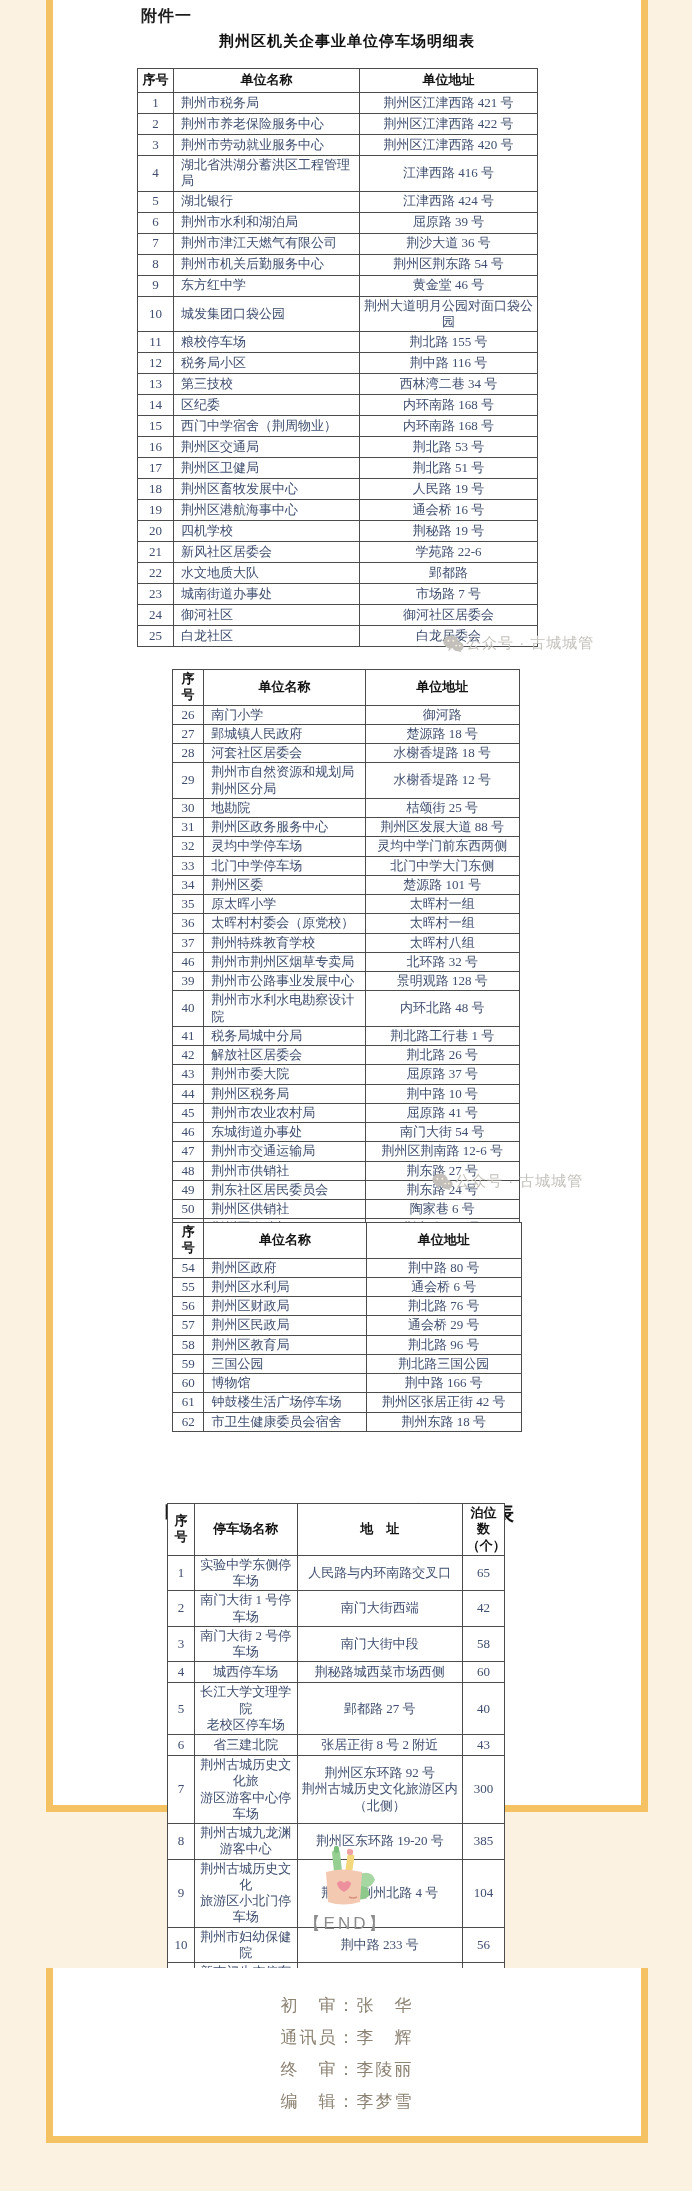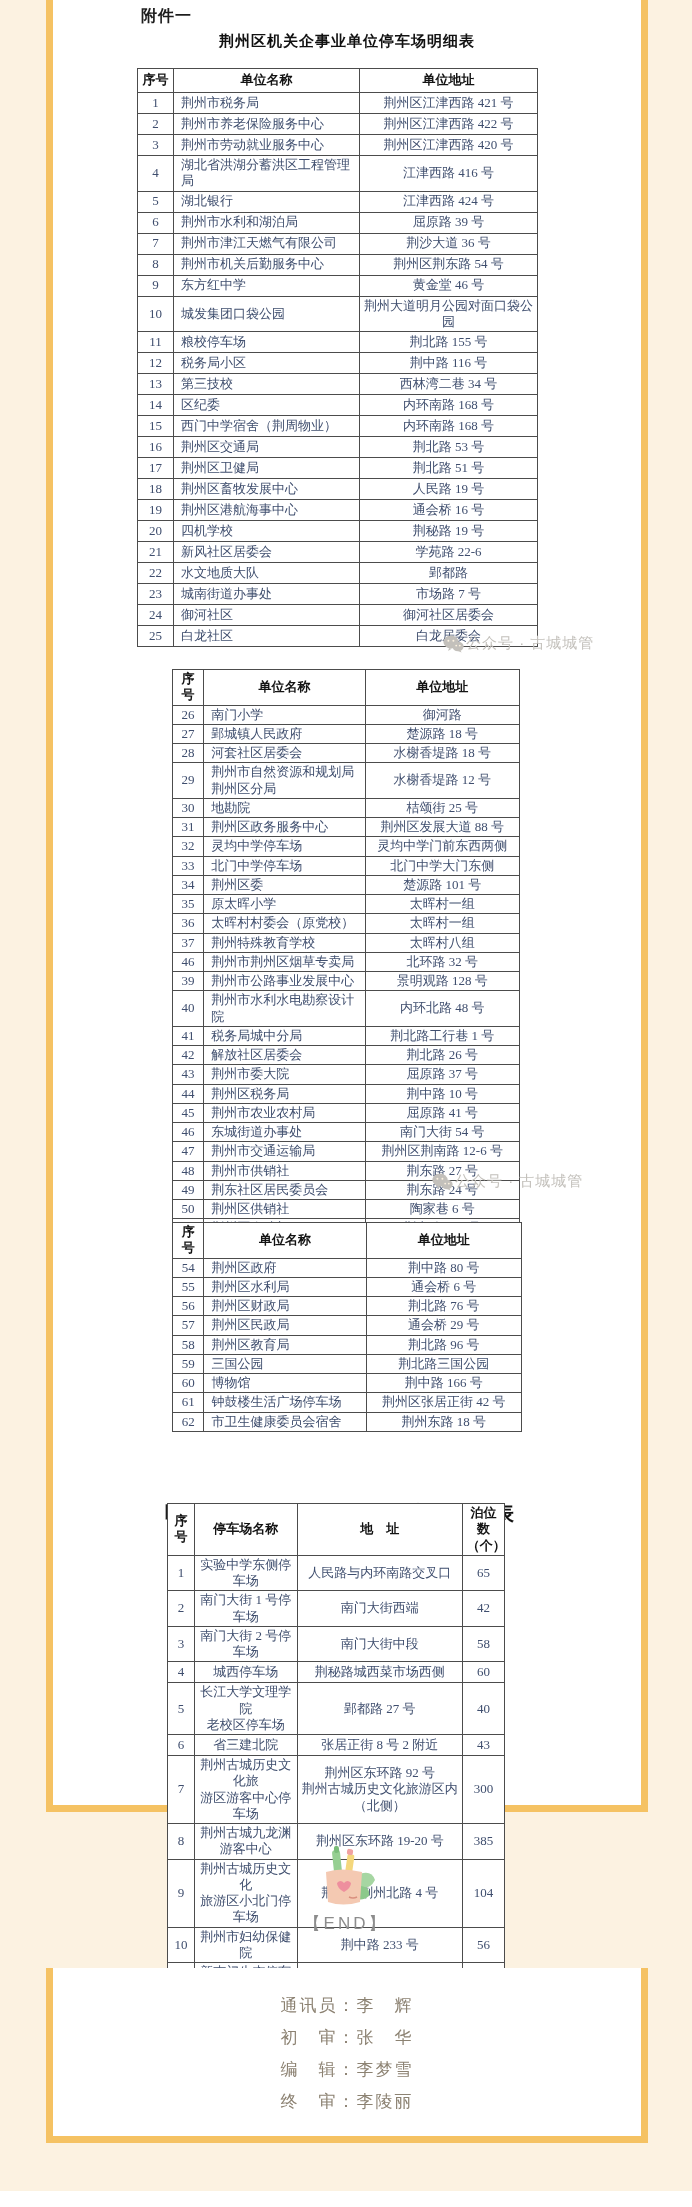--- a/index.html
+++ b/index.html
@@ -569,20 +569,20 @@
 
       <path d="M17 30 Q32 25 53 30 L51 60 Q34 65 19 60 Z" fill="#f4c9b2"></path>
       <path d="M28 41 q3.5 -4 7 0 q3.5 -4 7 0 q0 5 -7 9 q-7 -4 -7 -9 Z" fill="#ee8f9e"></path>
       <path d="M40 55 q4 2 8 0" stroke="#d98f7e" stroke-width="1.4" fill="none"></path>
     </svg>
   </div>
   <div class="end-label" style="top:1912px;">【END】</div>
 
   <div class="card card-footer"></div>
   <div class="footer-credits">
+    <div>初　审：张　华</div>
     <div>通讯员：李　辉</div>
-    <div>初　审：张　华</div>
+    <div>终　审：李陵丽</div>
     <div>编　辑：李梦雪</div>
-    <div>终　审：李陵丽</div>
   </div>
 
   <div class="bottom-white"></div>
 </div>
 
 </body></html>

